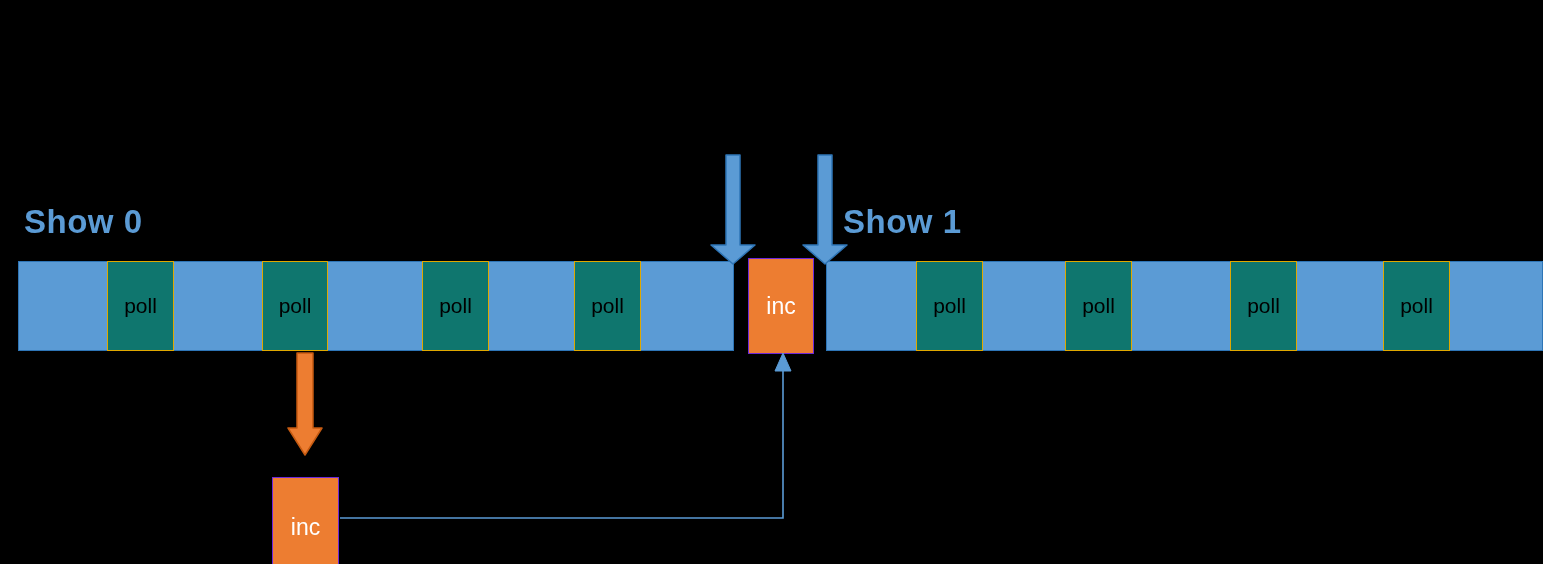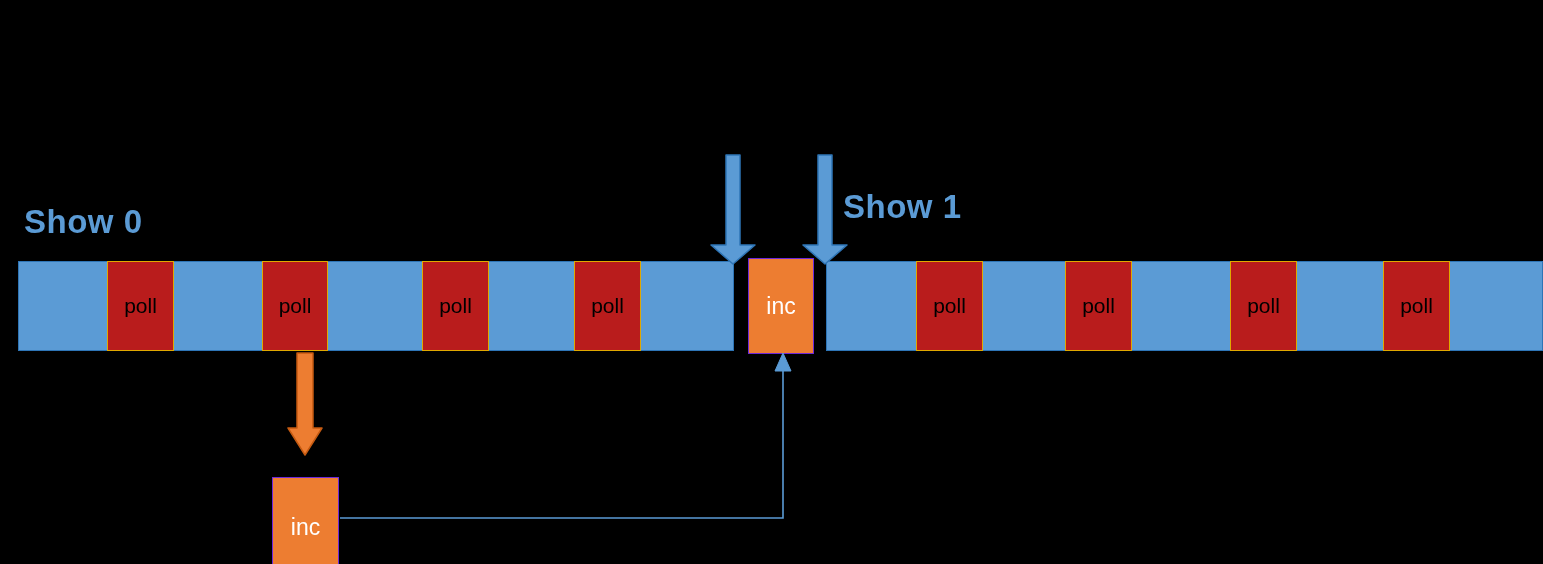--- a/index.html
+++ b/index.html
@@ -28,21 +28,21 @@
     box-sizing: border-box;
   }
   #timeline-left  { left: 18px;  width: 716px; }
   #timeline-right { left: 826px; width: 717px; }
 
   
   .poll-block {
     position: absolute;
     top: 261px;
     height: 90px;
-    background: #b91c1c;
+    background: #0f766e;
     border: 1px solid #E0A800;
     box-sizing: border-box;
     display: flex;
     align-items: center;
     justify-content: center;
     color: #000000;
     font-size: 21px;
     font-family: "Liberation Sans", sans-serif;
     letter-spacing: 0px;
   }
@@ -77,21 +77,21 @@
   .show-label {
     position: absolute;
     color: #5B9BD5;
     font-size: 33px;
     font-weight: bold;
     font-family: "Liberation Sans", sans-serif;
     white-space: nowrap;
     letter-spacing: 0.5px;
   }
   #label-show-0 { left: 24px;  top: 203px; }
-  #label-show-1 { left: 843px; top: 188px; }
+  #label-show-1 { left: 843px; top: 203px; }
 
   
   #arrow-layer {
     position: absolute;
     left: 0;
     top: 0;
     width: 1543px;
     height: 564px;
     pointer-events: none;
   }

